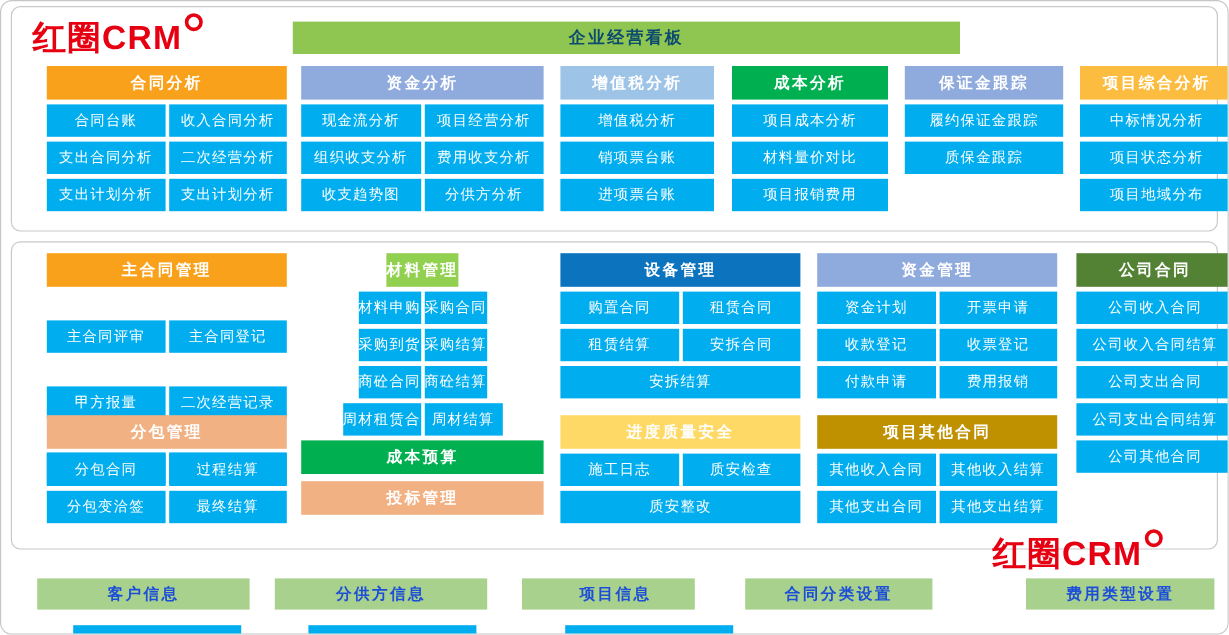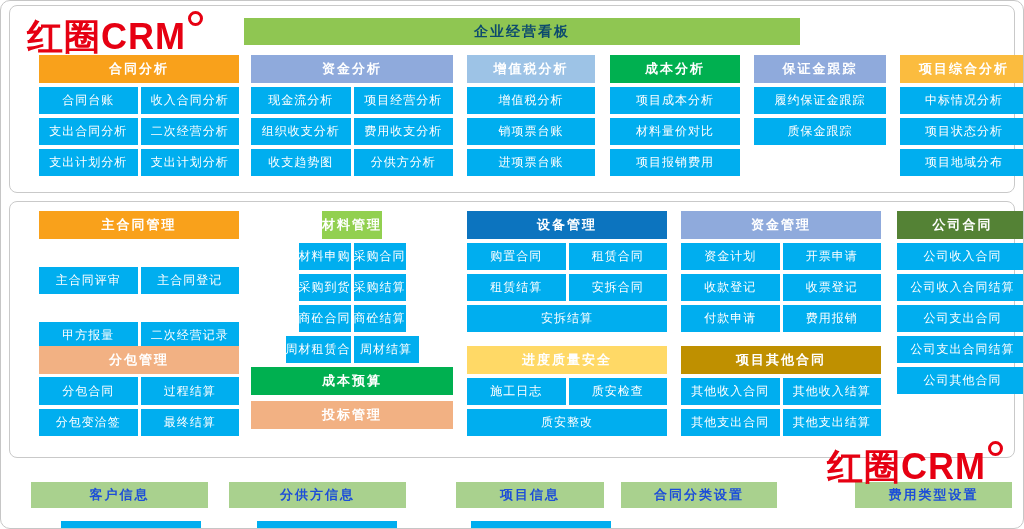--- a/index.html
+++ b/index.html
@@ -26,21 +26,21 @@
   .banner{
     position:absolute;left:234px;top:12px;width:556px;height:27px;
     background:var(--banner);
     color:#0c4a6e;font-size:14px;font-weight:bold;
     text-align:center;line-height:27px;letter-spacing:2px;
   }
 
   .logo{
     position:absolute;
     color:var(--logo-red);
-    font-size:36px;font-weight:800;
+    font-size:28px;font-weight:800;
     letter-spacing:1px;
     white-space:nowrap;
     z-index:5;
   }
   .logo-top{left:26px;top:12px;}
   .logo-bottom{left:826px;top:442px;}
   .logo-ring{
     display:inline-block;
     width:9px;height:9px;
     border:3px solid var(--logo-red);
@@ -90,21 +90,21 @@
   
   .footer-row{position:absolute;left:0;top:481px;width:1024px;height:26px;}
   .footer-btn{
     position:absolute;top:0;height:26px;line-height:26px;
     background:var(--footer-btn);
     color:#1d4ed8;font-size:13px;font-weight:bold;
     text-align:center;letter-spacing:2px;
   }
   .footer-btn:nth-of-type(1){left:30px;width:177px;}
   .footer-btn:nth-of-type(2){left:228px;width:177px;}
-  .footer-btn:nth-of-type(3){left:455px;width:148px;}
+  .footer-btn:nth-of-type(3){left:434px;width:132px;padding-left:12px;}
   .footer-btn:nth-of-type(4){left:620px;width:156px;}
   .footer-btn:nth-of-type(5){left:854px;width:157px;}
 
   
   .cutoff{
     position:absolute;top:520px;height:12px;
     background:var(--tile);
   }
   .cutoff-1{left:60px;width:140px;}
   .cutoff-2{left:256px;width:140px;}

